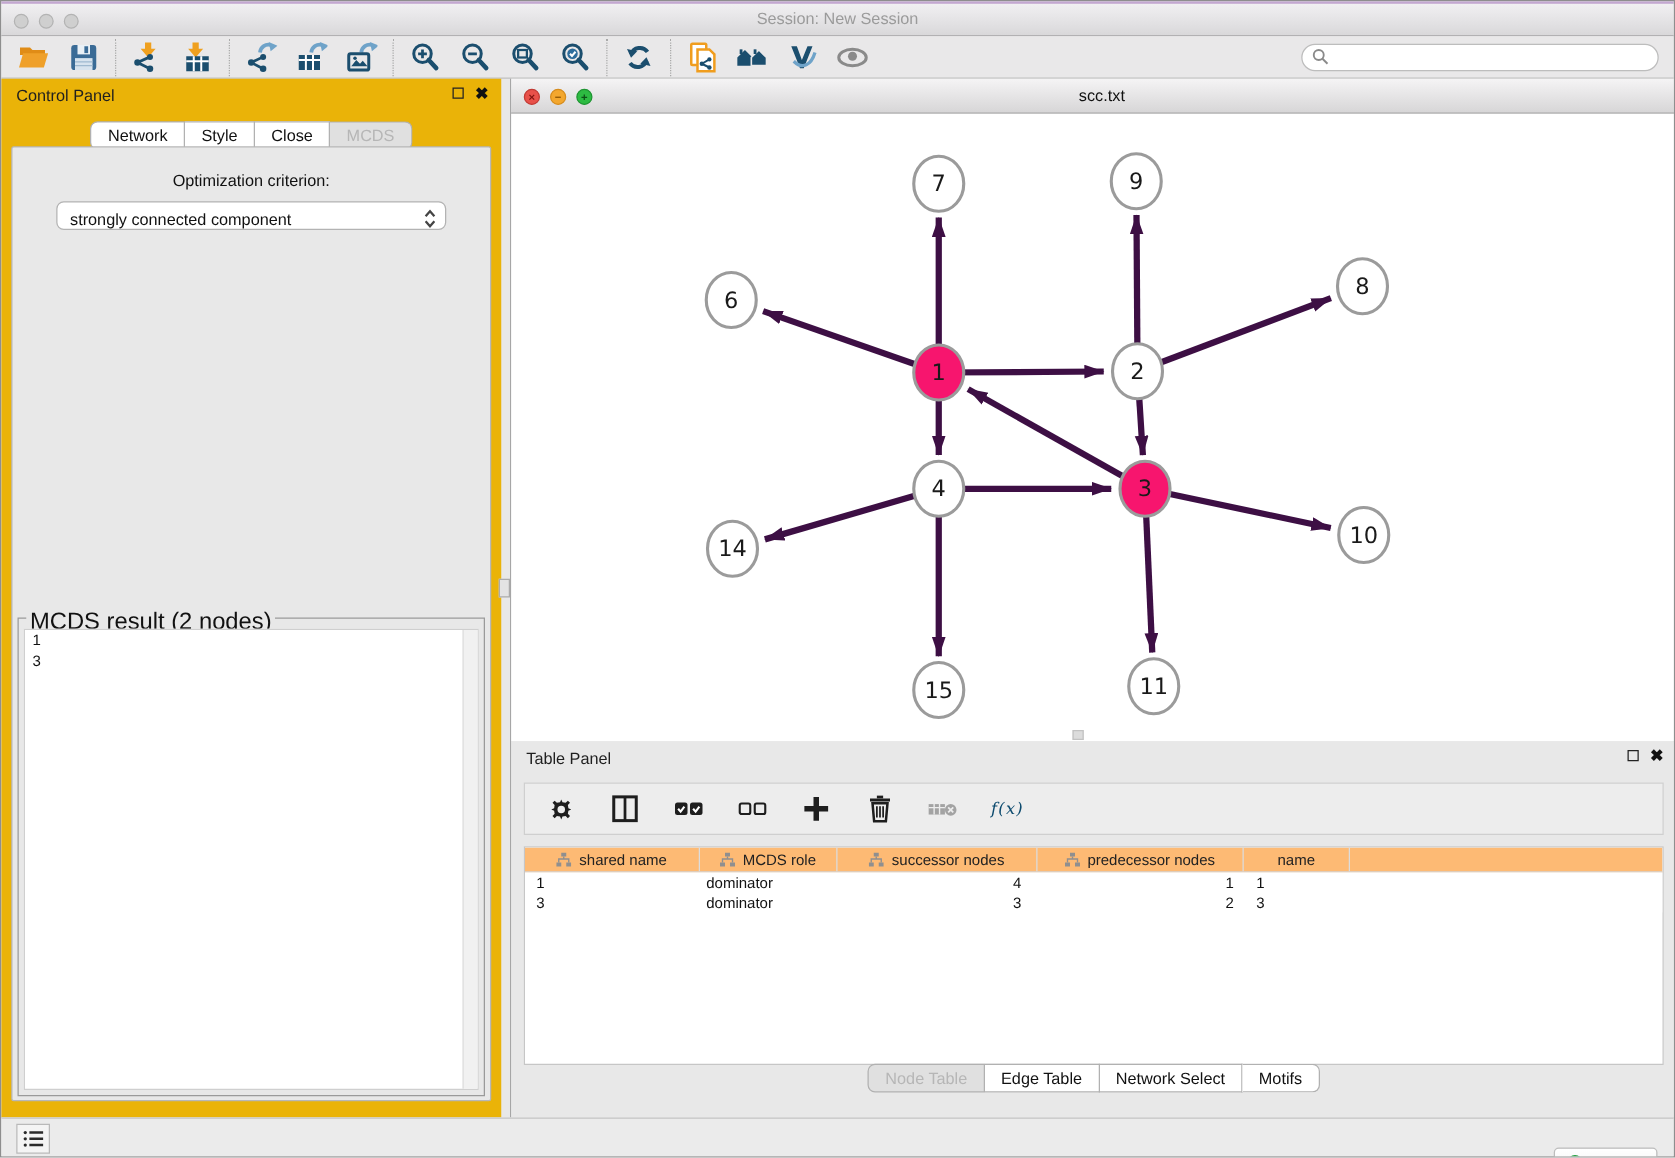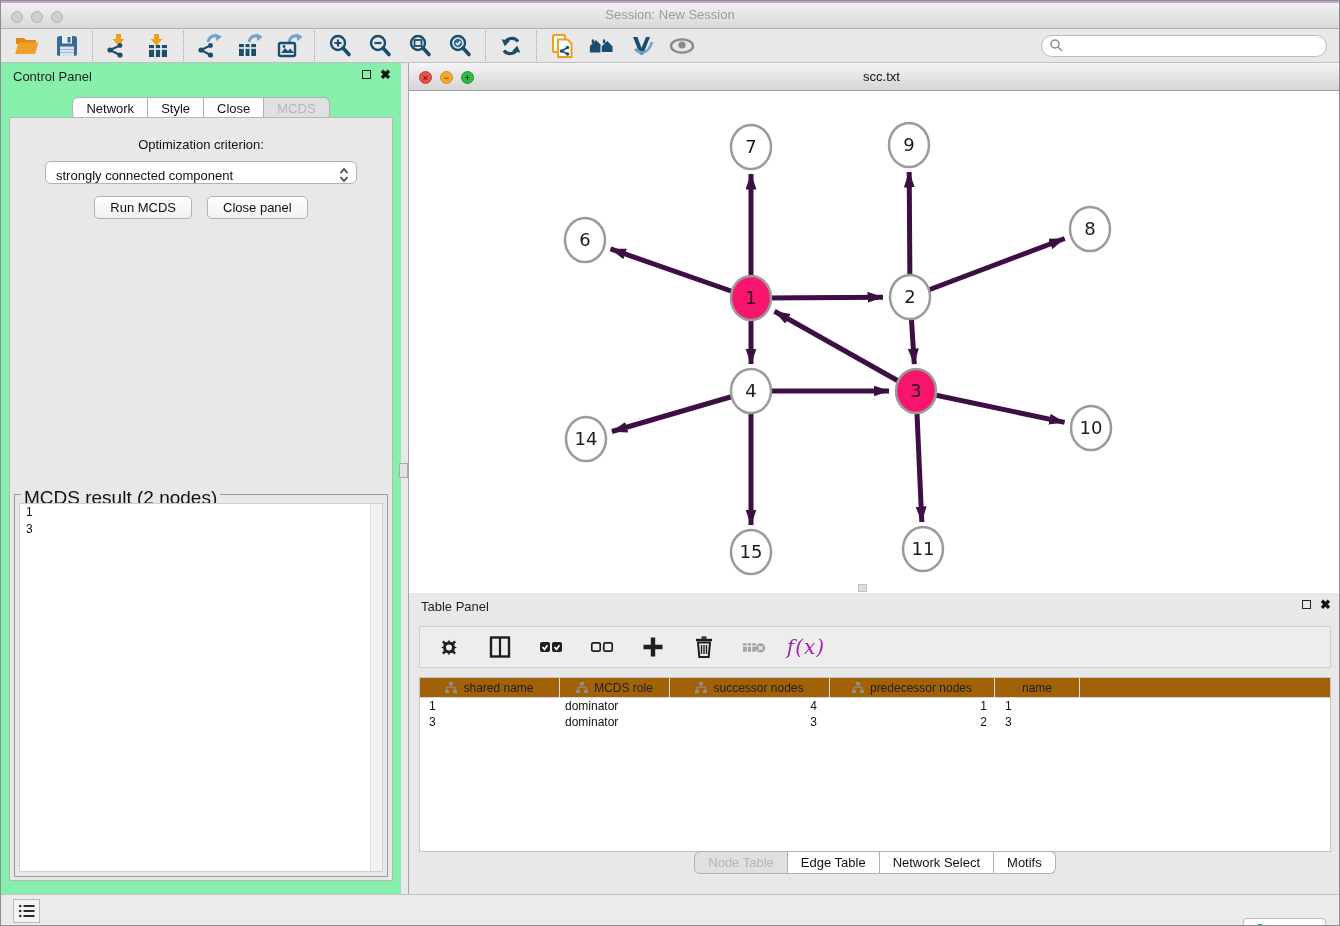--- a/index.html
+++ b/index.html
@@ -18,21 +18,21 @@
     border-bottom:1px solid #bfbfbf;box-sizing:border-box;display:flex;align-items:center;padding:0 12px;}
   .tbi{width:28px;height:28px;display:flex;align-items:center;justify-content:center;cursor:default;}
   .tgroup{display:flex;align-items:center;gap:12px;}
   .tsep{height:30px;border-left:1px dotted #a9a9a9;margin:0 11px;}
   .searchbox{margin-left:auto;width:286px;height:22px;border:1px solid #bdbdbd;border-radius:12px;
     background:#fff;display:flex;align-items:center;padding-left:7px;box-sizing:border-box;}
   .searchbox input{border:none;outline:none;flex:1;font-size:12px;background:transparent;height:18px;}
   
   .main{position:absolute;left:0;top:62px;width:1340px;height:831px;}
   
-  .control-panel{position:absolute;left:0;top:0;width:400px;height:831px;background:#86efac;}
+  .control-panel{position:absolute;left:0;top:0;width:400px;height:831px;background:#eab308;}
   .panel-header{position:absolute;left:0;right:0;top:0;height:26px;}
   .panel-title{position:absolute;left:12px;top:6px;font-size:13px;color:#1f1f1f;}
   .panel-btns{position:absolute;right:10px;top:6px;display:flex;gap:9px;align-items:center;}
   .float-ico{width:9px;height:9px;border:1.6px solid #222;box-sizing:border-box;}
   .close-ico{font-size:13px;font-weight:bold;color:#111;line-height:11px;}
   .tabs-row{position:absolute;left:0;right:0;display:flex;justify-content:center;}
   .cp-tabs{top:34px;}
   .tab{border:1px solid #b1b1b1;border-left:none;background:#fff;color:#111;font-size:13px;
     padding:3px 13px;line-height:15px;cursor:pointer;}
   .tab:first-child{border-left:1px solid #b1b1b1;border-radius:6px 0 0 6px;}
@@ -63,24 +63,24 @@
   .net-title{position:absolute;left:13px;right:0;top:6px;text-align:center;font-size:13px;color:#111;}
   .mac-dot{width:13px;height:13px;border-radius:50%;display:flex;align-items:center;justify-content:center;
     font-size:9px;font-weight:bold;box-sizing:border-box;}
   .net-canvas{position:absolute;left:0;right:0;top:28px;height:502px;background:#fff;}
   .canvas-handle{position:absolute;left:449px;bottom:1px;width:9px;height:8px;background:#dcdcdc;border:1px solid #c2c2c2;box-sizing:border-box;}
   
   .table-panel{position:absolute;left:408px;top:530px;width:932px;height:301px;background:#e8e8e8;}
   .tp-toolbar{position:absolute;left:10px;right:10px;top:33px;height:42px;border:1px solid #cfcfcf;
     background:#ededed;display:flex;align-items:center;padding-left:16px;gap:25px;box-sizing:border-box;}
   .tp-ico{display:flex;align-items:center;justify-content:center;width:26px;height:26px;}
-  .fx{font-family:"DejaVu Serif",serif;font-style:italic;font-size:20px;color:#a21caf;letter-spacing:1px;}
+  .fx{font-family:"DejaVu Serif",serif;font-style:italic;font-size:13px;color:#0c4a6e;letter-spacing:1px;}
   .table-box{position:absolute;left:10px;right:10px;top:84px;height:175px;border:1px solid #c6c6c6;
     background:#fff;box-sizing:border-box;overflow:hidden;}
-  .thead{display:flex;height:19px;background:#a16207;border-bottom:1px solid #d4d4d4;}
+  .thead{display:flex;height:19px;background:#fdba74;border-bottom:1px solid #d4d4d4;}
   .th{display:flex;align-items:center;justify-content:center;gap:6px;font-size:12px;color:#222;
     border-right:1px solid #dcdcdc;box-sizing:border-box;}
   .trow{display:flex;height:16px;background:#fff;}
   .td{font-size:12px;color:#111;box-sizing:border-box;line-height:16px;white-space:nowrap;}
   .c1{width:140px;} .c2{width:110px;} .c3{width:160px;} .c4{width:165px;} .c5{width:85px;} .cf{flex:1;border-right:none;}
   .td.c1{padding-left:9px;} .td.c2{padding-left:5px;}
   .td.c3{text-align:right;padding-right:13px;} .td.c4{text-align:right;padding-right:8px;}
   .td.c5{padding-left:10px;}
   .tp-tabs{bottom:6px;}
   
@@ -278,24 +278,20 @@
       <div class="cp-body">
         <div class="opt-label">Optimization criterion:</div>
         <div class="combo">
           <span>strongly connected component</span>
           <span class="arrows">
             <svg width="10" height="16" viewBox="0 0 10 16">
                 <path d="M1.5 6L5 2l3.5 4" fill="none" stroke="#444" stroke-width="1.8"></path>
                 <path d="M1.5 10L5 14l3.5-4" fill="none" stroke="#444" stroke-width="1.8"></path>
               </svg>
           </span>
-        </div>
-        <div class="btn-row">
-          <button class="pushbtn">Run MCDS</button>
-          <button class="pushbtn">Close panel</button>
         </div>
         <div class="result-box">
           <span class="result-legend">MCDS result (2 nodes)</span>
           <div class="result-area">
             <div class="result-line">1</div>
             <div class="result-line">3</div>
             <div class="result-scroll"></div>
           </div>
         </div>
       </div>

